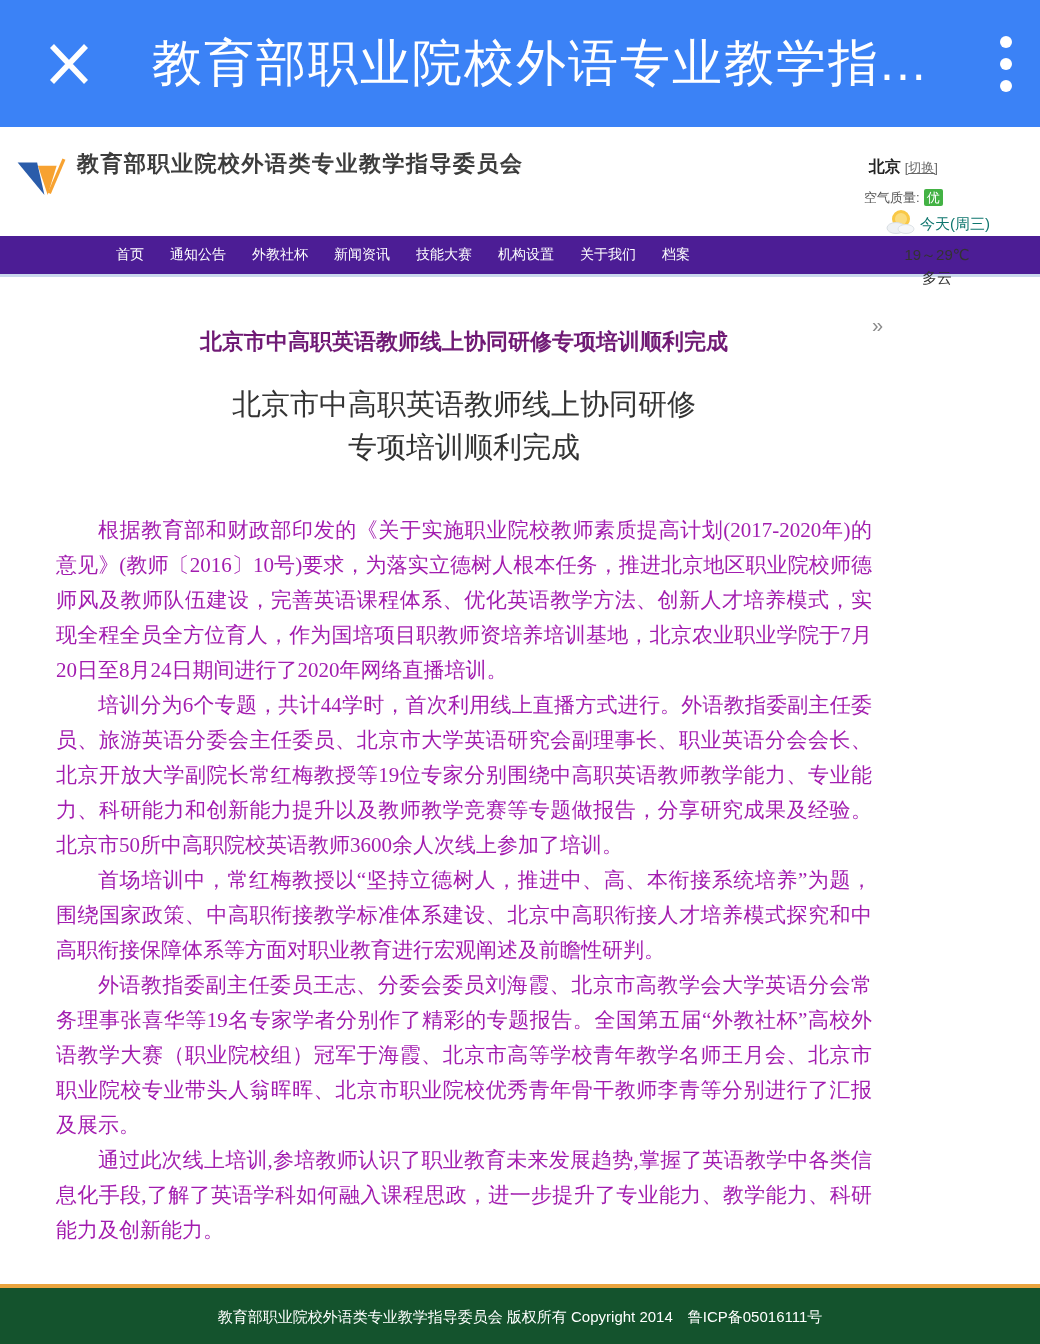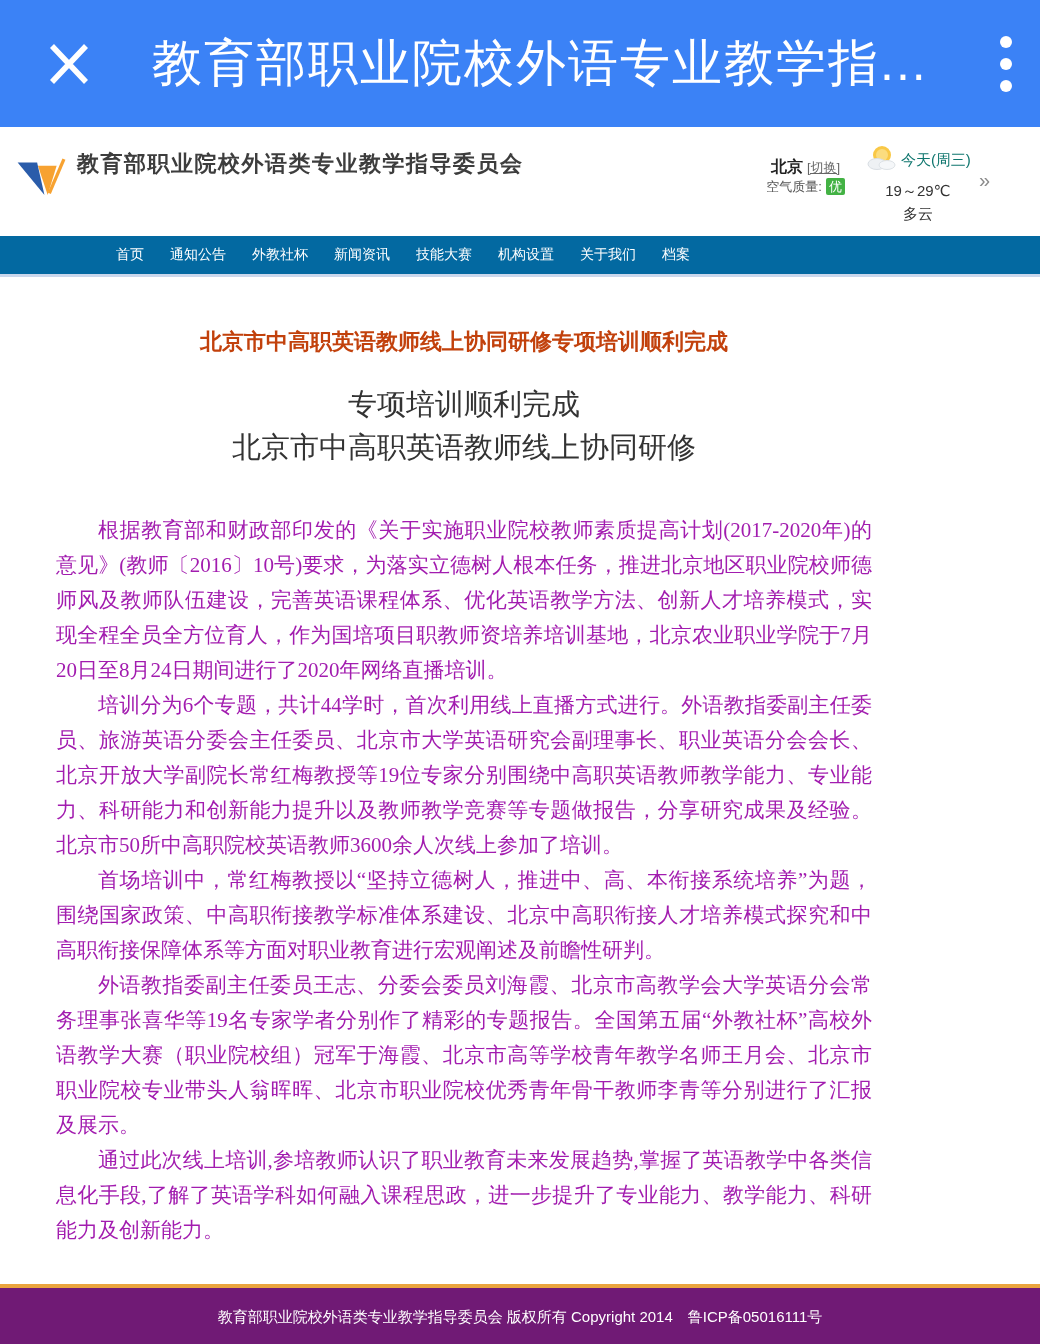--- a/index.html
+++ b/index.html
@@ -23,58 +23,58 @@
   .menu-dots { position:absolute; right:24px; top:50%; transform:translateY(-50%); display:flex; flex-direction:column; gap:10px; cursor:pointer; padding:4px; }
   .menu-dots i { width:12px; height:12px; border-radius:50%; background:#fff; }
 
   
   .site-header { height:109px; background:#fff; position:relative; }
   .brand { position:absolute; left:16px; top:22px; display:flex; align-items:flex-start; cursor:pointer; }
   .brand-text { margin-left:9px; }
   .org-zh { font-size:22px; font-weight:bold; color:#3d3d3d; letter-spacing:1.5px; line-height:30px; }
   .org-en { font-size:10.5px; color:#3f3f3f; margin-top:2px; letter-spacing:0.1px; }
 
-  .weather { position:absolute; right:50px; top:16px; display:flex; align-items:flex-start; }
+  .weather { position:absolute; right:50px; top:16px; display:flex; align-items:flex-start;flex-direction:column; }
   .city-col { text-align:center; margin-top:14px; }
   .city-line { font-size:16px; color:#222; white-space:nowrap; }
   .city-name { font-weight:bold; }
   .city-switch { font-size:13px; color:#666; text-decoration:underline; margin-left:4px; cursor:pointer; }
-  .aq-line { font-size:13px; color:#555; white-space:nowrap; }
+  .aq-line { margin-top:11px; font-size:13px; color:#555; white-space:nowrap; }
   .aq-badge { display:inline-block; background:#43b244; color:#fff; padding:0 3px; margin-left:4px; border-radius:2px; line-height:17px; }
   .forecast { display:flex; flex-direction:column; align-items:center; margin-left:20px; }
   .forecast-top { display:flex; align-items:center; }
   .forecast-day { font-size:15px; color:#0f766e; margin-left:2px;text-align:center; }
   .forecast-temp { font-size:15px; color:#333; margin-top:5px; }
   .forecast-cond { font-size:15px; color:#333; margin-top:4px; }
   .weather-arrow { font-size:20px; color:#8a8a8a; margin:26px 0 0 8px; cursor:pointer; }
 
   
   .nav {
-    height:41px; background:#0369a1; border-bottom:3px solid #c9d7ec;
+    height:41px; background:#4c1d95; border-bottom:3px solid #c9d7ec;
     display:flex; align-items:center; padding-left:116px; gap:26px;
   }
   .nav-item { color:#fff; font-size:14px; cursor:pointer; white-space:nowrap; }
 
   
   .article {
     padding:50px 168px 0 56px;
     font-family:"Liberation Serif","DejaVu Serif",serif;
   }
-  .kicker { text-align:center; font-size:22px; font-weight:bold; color:#c2410c; }
+  .kicker { text-align:center; font-size:22px; font-weight:bold; color:#701a75; }
   .article-title { text-align:center; font-size:29px; font-weight:400; color:#333; line-height:43px; margin-top:26px; }
   .article-body { margin-top:44px; }
   .article-body p {
     margin:0; font-size:21px; line-height:35px; color:#a21caf;
     text-align:justify; text-indent:2em;
   }
 
   
   .footer {
     position:absolute; left:0; bottom:0; width:100%; height:60px;
-    background:#701a75; border-top:4px solid #eaa43e;
+    background:#14532d; border-top:4px solid #eaa43e;
     color:#fff; text-align:center; font-size:15px; padding-top:20px;
   }
 </style>
 </head>
 <body>
 
 <div class="browser-bar">
   <div class="close-btn">
     <svg width="44" height="44" viewBox="0 0 44 44">
       <path d="M5 4 L39 40 M39 4 L5 40" stroke="#ffffff" stroke-width="5.5" fill="none"></path>
@@ -137,22 +137,22 @@
   <span class="nav-item">新闻资讯</span>
   <span class="nav-item">技能大赛</span>
   <span class="nav-item">机构设置</span>
   <span class="nav-item">关于我们</span>
   <span class="nav-item">档案</span>
 </div>
 
 <div class="article">
   <div class="kicker">北京市中高职英语教师线上协同研修专项培训顺利完成</div>
   <div class="article-title">
+    <div>北京市中高职英语教师线上协同研修</div>
     <div>专项培训顺利完成</div>
-    <div>北京市中高职英语教师线上协同研修</div>
   </div>
   <div class="article-body">
     <p>根据教育部和财政部印发的《关于实施职业院校教师素质提高计划(2017-2020年)的意见》(教师〔2016〕10号)要求，为落实立德树人根本任务，推进北京地区职业院校师德师风及教师队伍建设，完善英语课程体系、优化英语教学方法、创新人才培养模式，实现全程全员全方位育人，作为国培项目职教师资培养培训基地，北京农业职业学院于7月20日至8月24日期间进行了2020年网络直播培训。</p>
     <p>培训分为6个专题，共计44学时，首次利用线上直播方式进行。外语教指委副主任委员、旅游英语分委会主任委员、北京市大学英语研究会副理事长、职业英语分会会长、北京开放大学副院长常红梅教授等19位专家分别围绕中高职英语教师教学能力、专业能力、科研能力和创新能力提升以及教师教学竞赛等专题做报告，分享研究成果及经验。北京市50所中高职院校英语教师3600余人次线上参加了培训。</p>
     <p>首场培训中，常红梅教授以“坚持立德树人，推进中、高、本衔接系统培养”为题，围绕国家政策、中高职衔接教学标准体系建设、北京中高职衔接人才培养模式探究和中高职衔接保障体系等方面对职业教育进行宏观阐述及前瞻性研判。</p>
     <p>外语教指委副主任委员王志、分委会委员刘海霞、北京市高教学会大学英语分会常务理事张喜华等19名专家学者分别作了精彩的专题报告。全国第五届“外教社杯”高校外语教学大赛（职业院校组）冠军于海霞、北京市高等学校青年教学名师王月会、北京市职业院校专业带头人翁晖晖、北京市职业院校优秀青年骨干教师李青等分别进行了汇报及展示。</p>
     <p>通过此次线上培训,参培教师认识了职业教育未来发展趋势,掌握了英语教学中各类信息化手段,了解了英语学科如何融入课程思政，进一步提升了专业能力、教学能力、科研能力及创新能力。</p>
   </div>
 </div>
 

